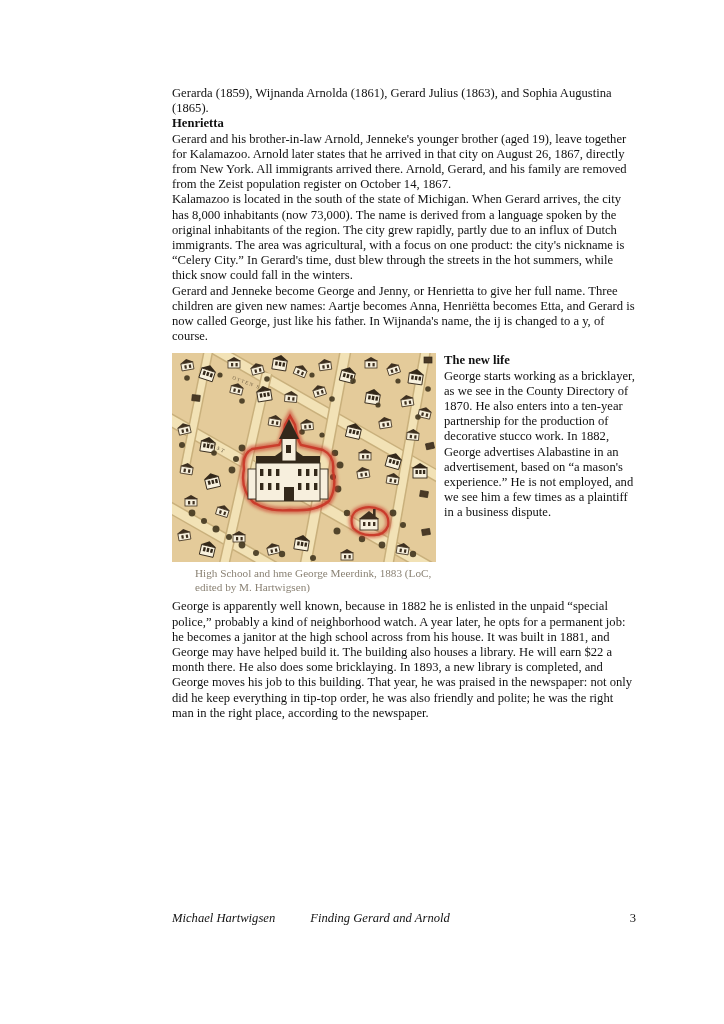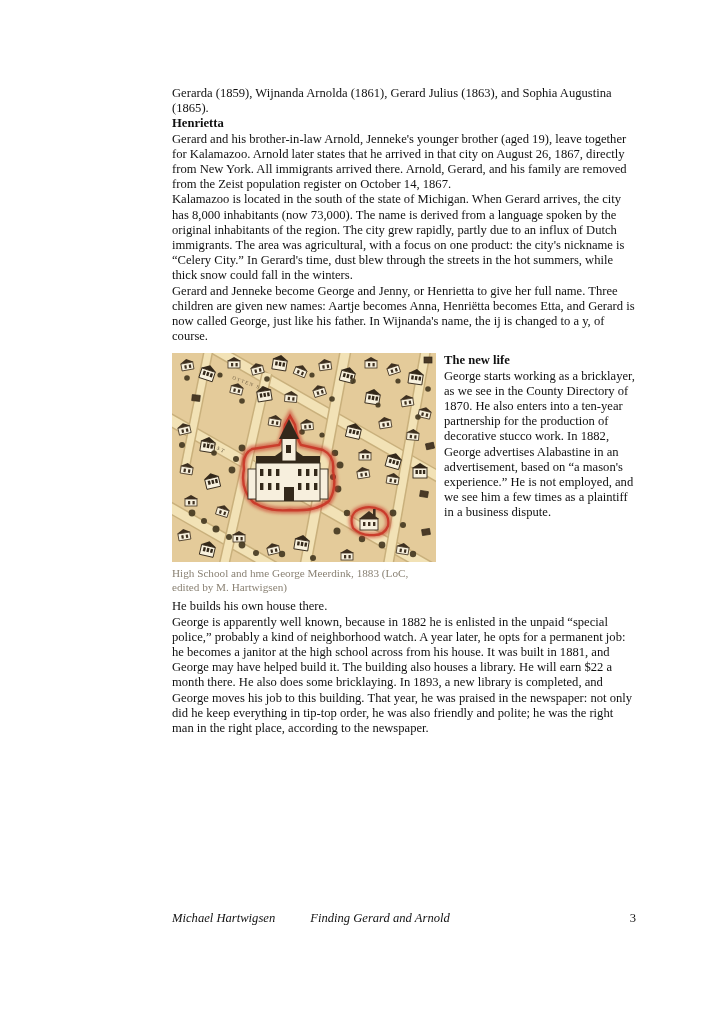--- a/index.html
+++ b/index.html
@@ -23,20 +23,21 @@
     display:flex;
     gap:8px;
     margin-top:9px;
   }
   .figure-block{width:264px;flex:0 0 264px;}
   .map-frame{width:264px;height:209px;display:block;}
   .caption{
     margin-top:4px;
     font-size:11.2px;line-height:14px;
     color:#8a8274;
+    margin-left:23px;
   }
   .right-col{flex:1 1 auto;min-width:0;}
   .continuation{margin-top:5px;}
   .footer{
     position:absolute;
     left:172px;top:911px;width:464px;
     display:flex;align-items:baseline;
     font-size:12.6px;
     text-align:right;
   }
@@ -245,21 +246,20 @@
         <figcaption class="caption">High School and hme George Meerdink, 1883 (LoC, edited by M. Hartwigsen)</figcaption>
       </figure>
 
       <div class="right-col">
         <p class="heading">The new life</p>
         <p>George starts working as a bricklayer, as we see in the County Directory of 1870. He also enters into a ten-year partnership for the production of decorative stucco work. In 1882, George advertises Alabastine in an advertisement, based on “a mason's experience.” He is not employed, and we see him a few times as a plaintiff in a business dispute.</p>
       </div>
     </div>
 
     <div class="continuation">
-      <p>He builds his own house there.</p>
       <p>George is apparently well known, because in 1882 he is enlisted in the unpaid “special police,” probably a kind of neighborhood watch. A year later, he opts for a permanent job: he becomes a janitor at the high school across from his house. It was built in 1881, and George may have helped build it. The building also houses a library. He will earn $22 a month there. He also does some bricklaying. In 1893, a new library is completed, and George moves his job to this building. That year, he was praised in the newspaper: not only did he keep everything in tip-top order, he was also friendly and polite; he was the right man in the right place, according to the newspaper.</p>
     </div>
   </div>
 
   <div class="footer">
     <span class="author">Michael Hartwigsen</span>
     <span class="book-title">Finding Gerard and Arnold</span>
     <span class="spacer"></span>
     <span class="page-number">3</span>
   </div>

